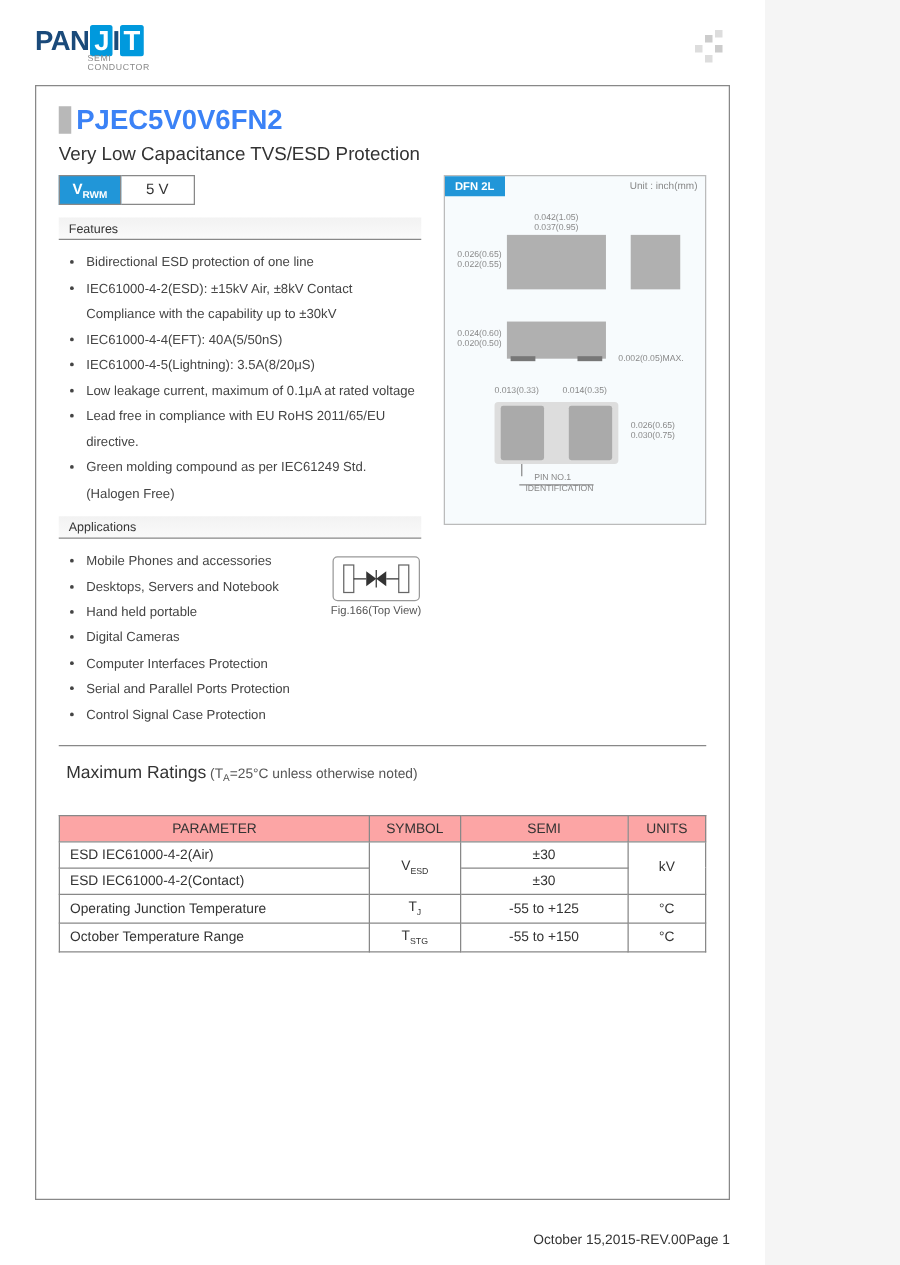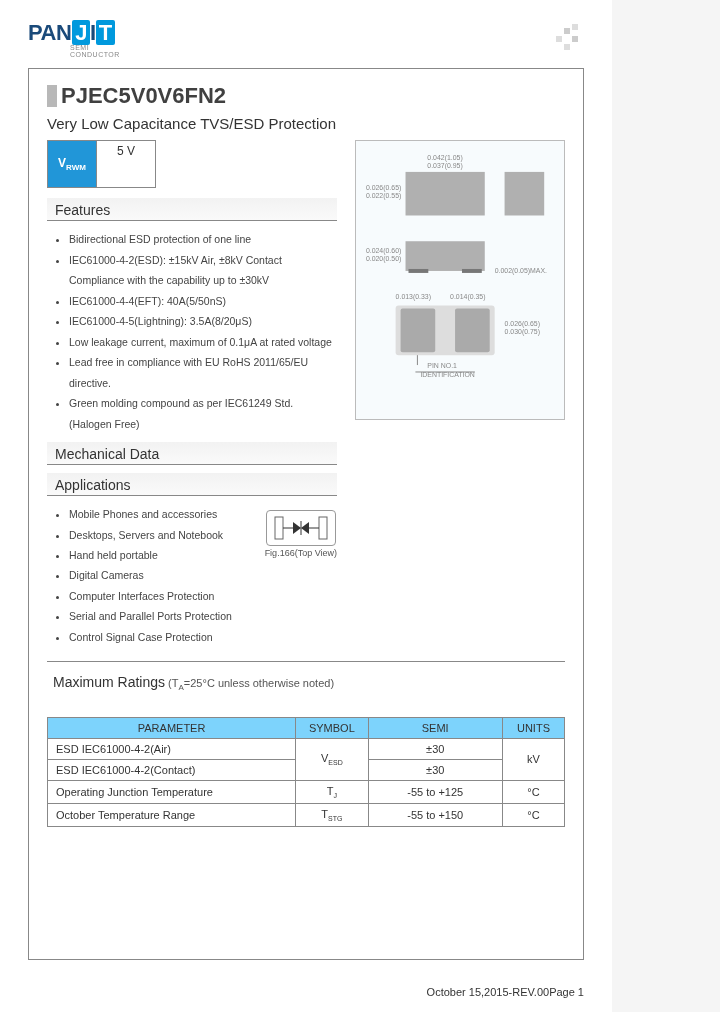--- a/index.html
+++ b/index.html
@@ -61,21 +61,21 @@
   }
   .content-box {
     border: 1px solid #888;
     padding: 14px 18px 10px 18px;
     height: 892px;
     position: relative;
   }
   .part-title {
     font-size: 22px;
     font-weight: bold;
-    color: #404040;
+    color: #3b82f6;
     margin-bottom: 6px;
     display: flex;
     align-items: center;
     gap: 4px;
   }
   .part-title::before {
     content: "";
     display: inline-block;
     width: 10px;
     height: 22px;
@@ -94,34 +94,34 @@
   .right-col { width: 210px; }
   .vrwm-row {
     display: flex;
     align-items: stretch;
     margin-bottom: 10px;
   }
   .vrwm-label {
     background: #2196d8;
     color: #fff;
     font-size: 12px;
-    padding: 15px 10px;
+    padding: 3px 10px;
     font-weight: bold;
     border: 1px solid #888;
   }
   .vrwm-label sub { font-size: 8px; }
   .vrwm-value {
     border: 1px solid #888;
     border-left: none;
     padding: 3px 20px;
     font-size: 12px;
     text-align: center;
   }
   .section-heading {
-    font-size: 14px;
+    font-size: 10px;
     color: #333;
     border-bottom: 1px solid #888;
     padding: 4px 0 2px 8px;
     margin-bottom: 8px;
     background: linear-gradient(to bottom, #f2f2f2, #fafafa);
   }
   ul.feat {
     list-style: disc;
     padding-left: 22px;
     font-size: 10.5px;
@@ -184,21 +184,21 @@
     width: 100%;
     border-collapse: collapse;
     font-size: 11px;
   }
   table.ratings th, table.ratings td {
     border: 1px solid #888;
     padding: 4px 8px;
   }
   table.ratings th {
     text-align: center;
-    background: #7dd3fc;
+    background: #fca5a5;
     font-weight: normal;
   }
   table.ratings td.c { text-align: center; }
   table.ratings sub { font-size: 7px; }
   .footer {
     position: absolute;
     bottom: 14px;
     left: 12px;
     right: 28px;
     display: flex;
@@ -249,21 +249,20 @@
         <ul class="feat">
           <li>Bidirectional ESD protection of one line</li>
           <li>IEC61000-4-2(ESD): ±15kV Air, ±8kV Contact Compliance with the capability up to ±30kV</li>
           <li>IEC61000-4-4(EFT): 40A(5/50nS)</li>
           <li>IEC61000-4-5(Lightning): 3.5A(8/20μS)</li>
           <li>Low leakage current, maximum of 0.1μA at rated voltage</li>
           <li>Lead free in compliance with EU RoHS 2011/65/EU directive.</li>
           <li>Green molding compound as per IEC61249 Std. (Halogen Free)</li>
         </ul>
 
-        <div class="section-heading">Mechanical Data</div>
 
         <div class="section-heading">Applications</div>
         <div class="app-row">
           <ul class="feat" style="flex:1">
             <li>Mobile Phones and accessories</li>
             <li>Desktops, Servers and Notebook</li>
             <li>Hand held portable</li>
             <li>Digital  Cameras</li>
             <li>Computer Interfaces Protection</li>
             <li>Serial and Parallel Ports Protection</li>
@@ -281,20 +280,24 @@
                 <line x1="30" y1="6" x2="30" y2="20" stroke="#333"></line>
               </svg>
             </div>
             <div>Fig.166(Top View)</div>
           </div>
         </div>
       </div>
 
       <div class="right-col">
         <div class="pkg-box">
+          <div class="pkg-head">
+            <div class="pkg-head-l">DFN 2L</div>
+            <div class="pkg-head-r">Unit : inch(mm)</div>
+          </div>
           <svg class="pkg-svg" viewBox="0 0 210 250">
 
             <rect x="50" y="30" width="80" height="44" fill="#b0b0b0"></rect>
             <rect x="150" y="30" width="40" height="44" fill="#b0b0b0"></rect>
             <text x="72" y="18" fill="#888" font-size="7">0.042(1.05)</text>
             <text x="72" y="26" fill="#888" font-size="7">0.037(0.95)</text>
             <text x="10" y="48" fill="#888" font-size="7">0.026(0.65)</text>
             <text x="10" y="56" fill="#888" font-size="7">0.022(0.55)</text>
 
             <rect x="50" y="100" width="80" height="30" fill="#b0b0b0"></rect>

